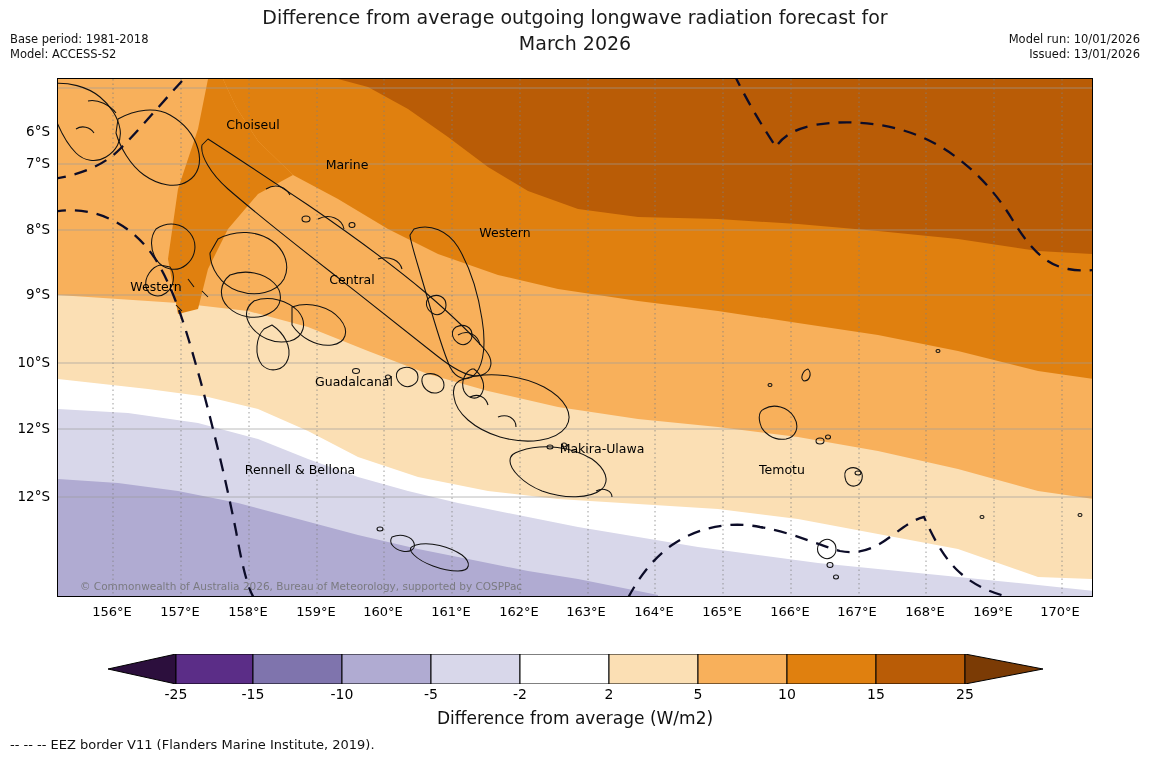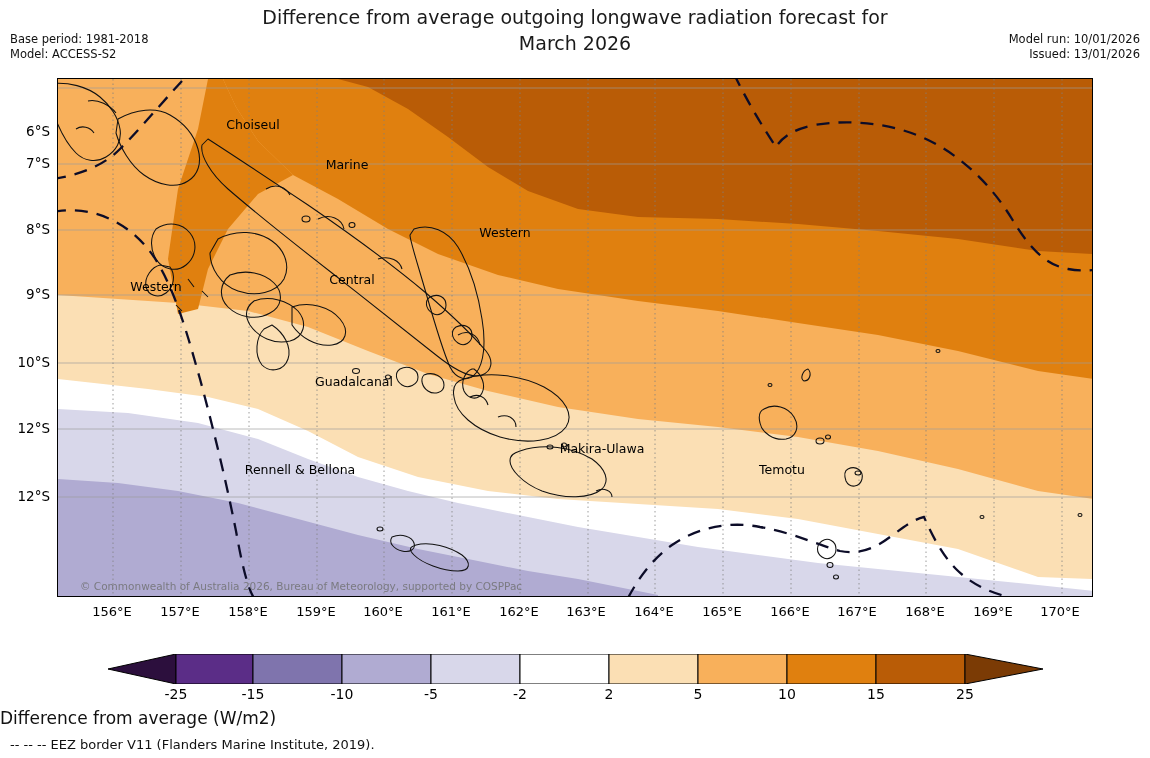--- a/index.html
+++ b/index.html
@@ -21,21 +21,21 @@
   .xtick{position:absolute;top:604px;font-size:13px;color:#000;
          transform:translateX(-50%);white-space:nowrap;}
 
   #credit{position:absolute;left:80px;top:580px;font-size:10.5px;color:#7a7a80;
           white-space:nowrap;z-index:6;}
 
   
   #cbwrap{position:absolute;left:108px;top:654px;width:935px;height:30px;}
   #cbticks{position:absolute;left:0;top:686px;width:1150px;height:20px;}
   .cbtick{position:absolute;font-size:14px;color:#000;transform:translateX(-50%);}
-  #cblabel{position:absolute;left:0;top:708px;width:1150px;text-align:left;
+  #cblabel{position:absolute;left:0;top:708px;width:1150px;text-align:center;
            font-size:17px;color:#111;}
   #eeznote{position:absolute;left:10px;top:737px;font-size:13px;color:#111;}
 </style>
 </head>
 <body>
 
 <div id="title">
   <div>Difference from average outgoing longwave radiation forecast for</div>
   <div>March 2026</div>
 </div>

